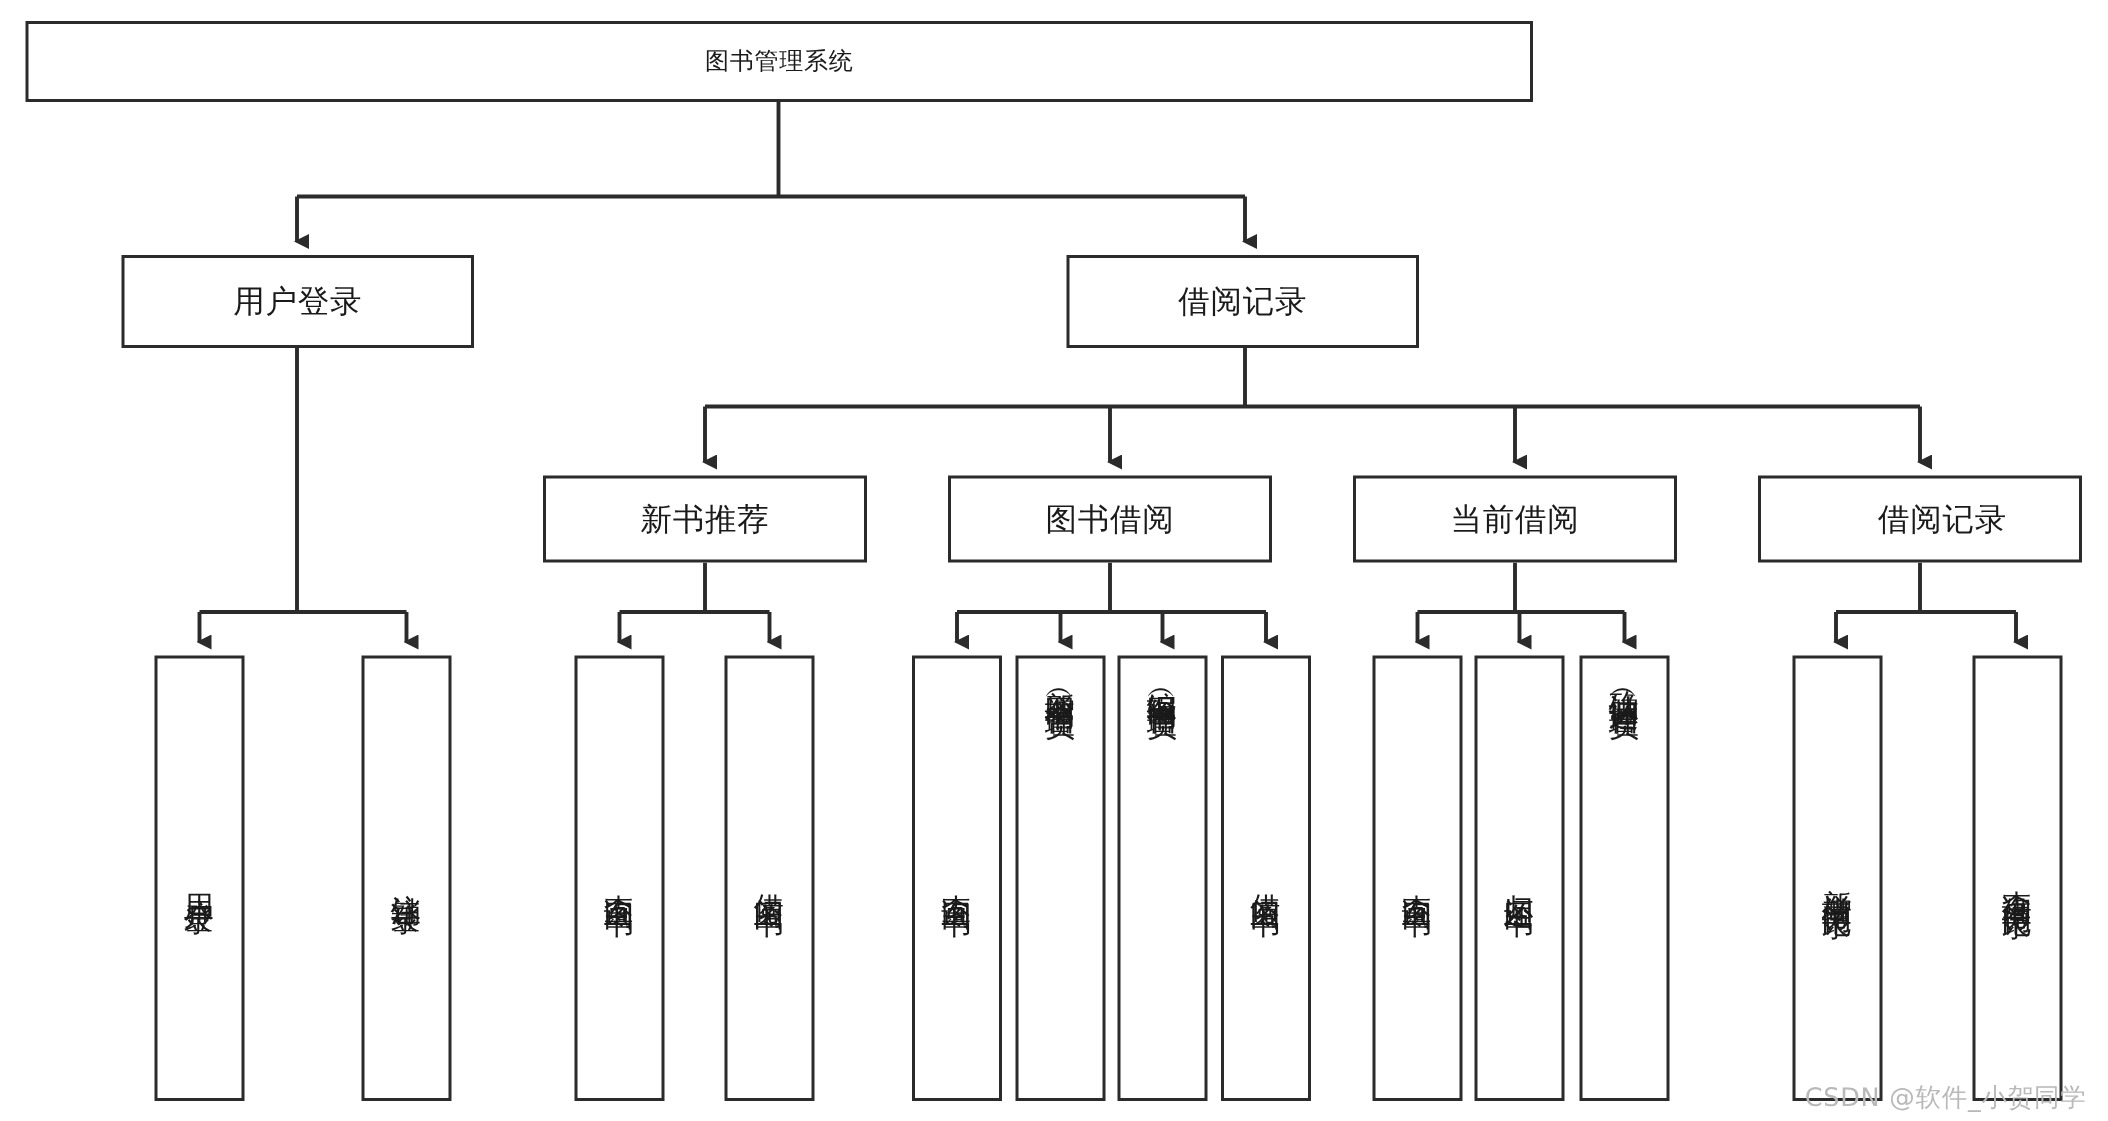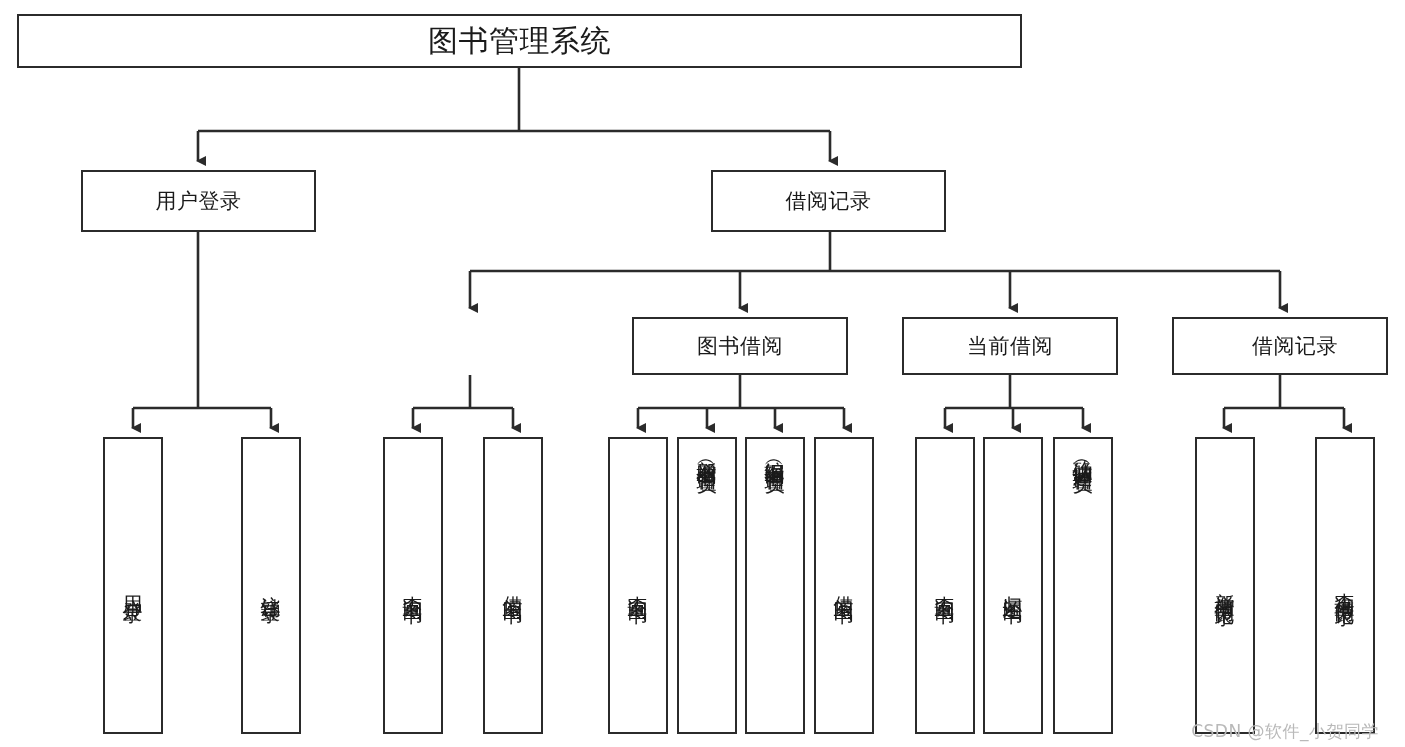--- a/index.html
+++ b/index.html
@@ -43,21 +43,21 @@
     line-height: 1.18;
     letter-spacing: 0.5px;
     color: #1a1a1a;
   }
   
   .node.h .lbl {
     font-size: 21px;
     white-space: nowrap;
   }
   .node.root .lbl {
-    font-size: 30px;
+    font-size: 16px;
   }
   
   .node.v {
     align-items: flex-start;
     padding-top: 6px;
   }
   .node.v .lbl {
     writing-mode: vertical-rl;
     text-orientation: upright;
     font-size: 20px;
@@ -68,21 +68,21 @@
   .node.v.tall .lbl {
     font-size: 20px;
     letter-spacing: 2px;
   }
   .node.v.mid {
     align-items: center;
     padding-top: 0;
   }
   #watermark {
     position: absolute;
-    right: 26px;
+    right: 14px;
     bottom: 4px;
     font-size: 17px;
     color: #b9b9b9;
     letter-spacing: 0.5px;
     z-index: 5;
     white-space: nowrap;
     text-align: right;
   }
 </style>
 </head>
@@ -144,20 +144,23 @@
     <span class="lbl">图书管理系统</span>
   </div>
 
   <div class="node h" style="left:81px; top:170px; width:235px; height:62px;">
     <span class="lbl">用户登录</span>
   </div>
   <div class="node h" style="left:711px; top:170px; width:235px; height:62px;">
     <span class="lbl">借阅记录</span>
   </div>
 
+  <div class="node h" style="left:362px; top:317px; width:216px; height:58px;">
+    <span class="lbl">新书推荐</span>
+  </div>
   <div class="node h" style="left:902px; top:317px; width:216px; height:58px;">
     <span class="lbl">当前借阅</span>
   </div>
   <div class="node h" style="left:632px; top:317px; width:216px; height:58px;">
     <span class="lbl">图书借阅</span>
   </div>
   <div class="node h" style="left:1172px; top:317px; width:216px; height:58px;padding-left:30px;">
     <span class="lbl">借阅记录</span>
   </div>
 

